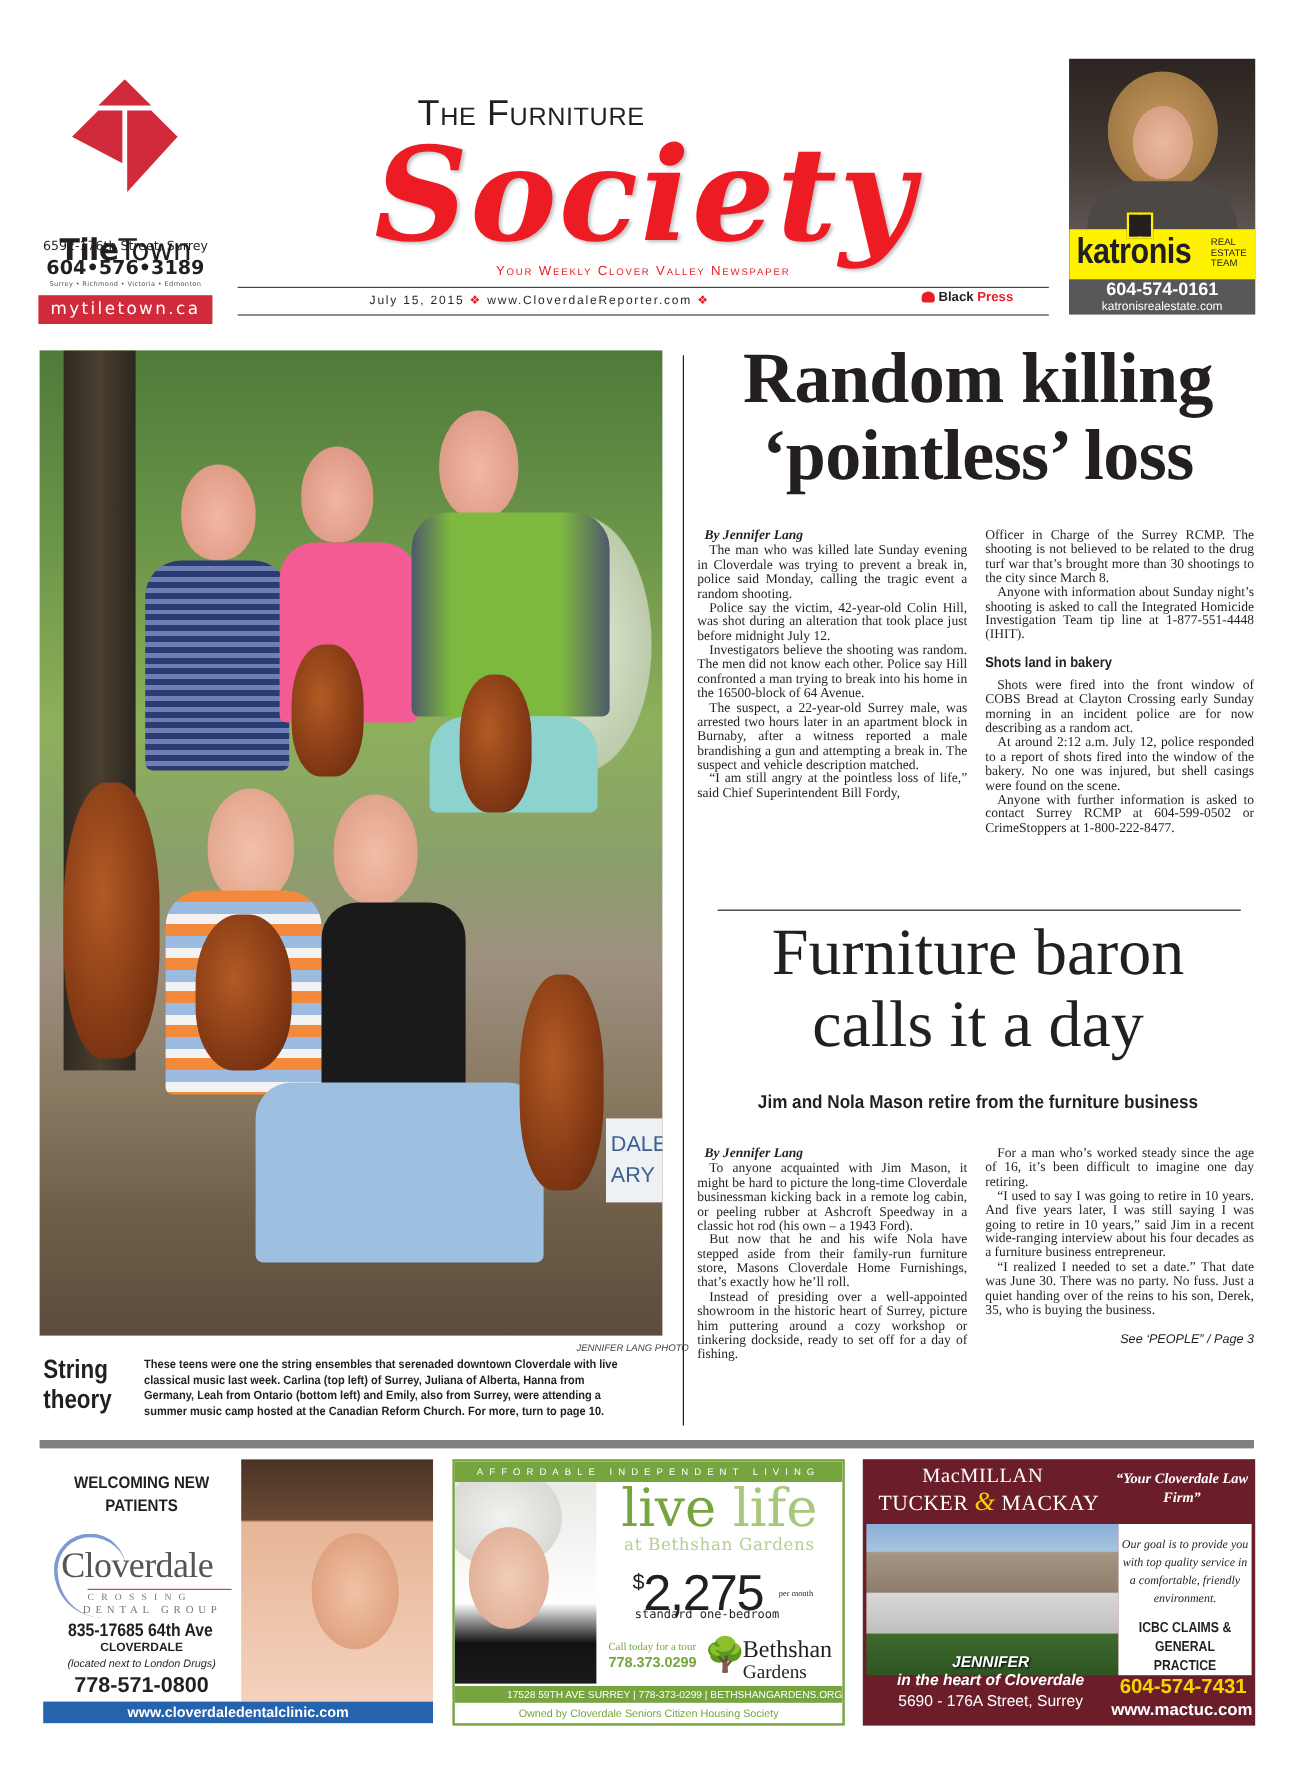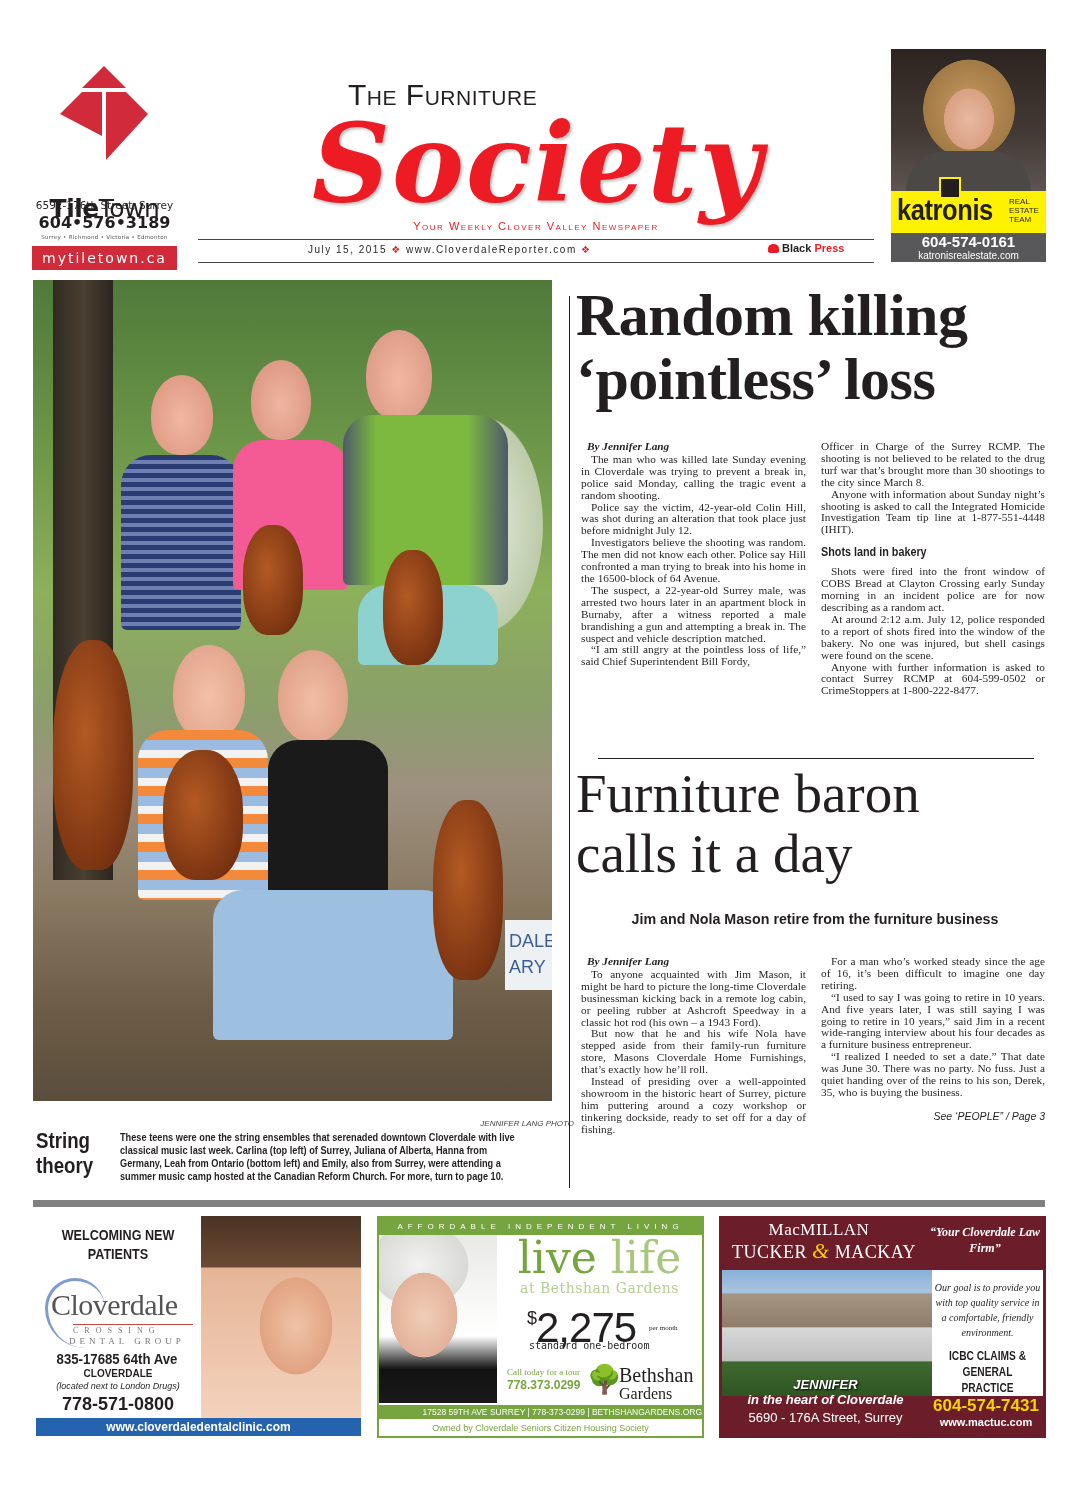--- a/index.html
+++ b/index.html
@@ -38,38 +38,38 @@
   #katronis .yellow { position: absolute; left: 0; top: 142px; width: 155px; height: 42px; background: #fff200; }
   #katronis .squares { position: absolute; left: 48px; top: 128px; width: 22px; height: 22px; border: 2px solid #fff200; background: #231f20; display: grid; grid-template-columns: 1fr 1fr; gap: 2px; }
   #katronis .squares i { background: #231f20; }
   #katronis .kname { position: absolute; left: 6px; top: 143px; font-family: "Liberation Sans", sans-serif; font-weight: bold; font-size: 30px; line-height: 36px; color: #231f20; letter-spacing: -0.5px; transform: scaleX(0.85); transform-origin: left; }
   #katronis .ktag { position: absolute; left: 118px; top: 148px; font-family: "Liberation Sans", sans-serif; font-size: 8px; line-height: 9px; color: #231f20; }
   #katronis .grey { position: absolute; left: 0; top: 184px; width: 155px; height: 29px; background: #58585a; color: #fff; text-align: center; }
   #katronis .kphone { font-family: "Liberation Sans", sans-serif; font-weight: bold; font-size: 15px; line-height: 16px; margin-top: 1px; }
   #katronis .kweb { font-family: "Liberation Sans", sans-serif; font-size: 10px; line-height: 11px; }
 
   
-  #photo { left: 33px; top: 280px; width: 519px; height: 821px; overflow: hidden; background: linear-gradient(180deg, #4f7a3a 0%, #6c9648 20%, #8db05b 38%, #8a9f6a 52%, #9e9080 62%, #8a7a62 75%, #6e5e48 88%, #5b4d3c 100%); }
+  #photo { left: 33px; top: 292px; width: 519px; height: 821px; overflow: hidden; background: linear-gradient(180deg, #4f7a3a 0%, #6c9648 20%, #8db05b 38%, #8a9f6a 52%, #9e9080 62%, #8a7a62 75%, #6e5e48 88%, #5b4d3c 100%); }
   #photo .tree { position: absolute; left: 20px; top: 0; width: 60px; height: 600px; background: linear-gradient(90deg, #2f2a22, #4a3f30 50%, #2b261f); }
   #photo .sky { position: absolute; left: 380px; top: 120px; width: 140px; height: 250px; background: radial-gradient(ellipse at center, #e6eadb 0%, #bccbaa 60%, transparent 61%); }
   #photo .sign { position: absolute; left: 472px; top: 640px; width: 50px; height: 70px; background: #eef1f4; color: #3d5f8f; font-family: "Liberation Sans", sans-serif; font-size: 18px; line-height: 26px; padding: 8px 0 0 4px; }
   .girl { position: absolute; border-radius: 50% 50% 45% 45%; }
   .shirt { position: absolute; border-radius: 30px 30px 6px 6px; }
   .violin { position: absolute; border-radius: 45% 45% 40% 40%; background: radial-gradient(ellipse at 40% 40%, #b35a24 0%, #7d3512 70%, #5a250c 100%); }
 
   
   #photo-credit { left: 462px; top: 1119px; width: 112px; text-align: right; font-family: "Liberation Sans", sans-serif; font-style: italic; font-size: 8px; color: #444; }
   #cap-title { left: 36px; top: 1128px; width: 80px; font-family: "Liberation Sans", sans-serif; font-weight: bold; font-size: 22px; line-height: 25px; color: #231f20; transform: scaleX(0.85); transform-origin: left; }
   #cap-text { left: 120px; top: 1131px; width: 430px; font-family: "Liberation Sans", sans-serif; font-weight: bold; font-size: 10px; line-height: 13px; color: #231f20; transform: scaleX(0.92); transform-origin: left; }
 
   
   #col-rule { left: 569px; top: 296px; height: 892px; border-left: 1px solid #231f20; }
 
   
-  .headline { position: absolute; font-family: "Liberation Serif", serif; color: #231f20; }
+  .headline { position: absolute; font-family: "Liberation Serif", serif; color: #231f20; text-align: center; }
   #h1 { left: 576px; top: 283px; width: 478px; font-weight: bold; font-size: 60px; line-height: 64px; letter-spacing: -0.5px; }
   #h2 { left: 576px; top: 764px; width: 478px; font-weight: normal; font-size: 55px; line-height: 60px; }
   #h2sub { left: 576px; top: 910px; width: 478px; font-family: "Liberation Sans", sans-serif; font-weight: bold; font-size: 15.5px; color: #231f20; text-align: center; transform: scaleX(0.92); }
   #story-rule { left: 598px; top: 758px; width: 436px; border-top: 1px solid #231f20; }
 
   .col { position: absolute; font-family: "Liberation Serif", serif; font-size: 11.3px; line-height: 11.9px; color: #231f20; text-align: justify; hyphens: auto; }
   .col p { text-indent: 10px; }
   .col .byline { font-style: italic; font-weight: bold; text-indent: 6px; margin-bottom: 1px; }
   .col h4 { font-family: "Liberation Sans", sans-serif; font-weight: bold; font-size: 12px; line-height: 15px; margin: 9px 0 6px 0; transform: scaleX(0.9); transform-origin: left; }
   #c1 { left: 581px; top: 441px; width: 225px; }
@@ -120,21 +120,21 @@
   #ad-law .tm .amp { color: #f6d200; font-size: 22px; font-style: italic; }
   #ad-law .slogan { position: absolute; left: 207px; top: 8px; width: 118px; text-align: center; font-family: "Liberation Serif", serif; font-style: italic; font-weight: bold; font-size: 12px; line-height: 16px; color: #fff; }
   #ad-law .house { position: absolute; left: 3px; top: 54px; width: 210px; height: 126px; background: linear-gradient(180deg, #8ab0d8 0%, #a8c4e0 18%, #a59583 19%, #8e7d6a 45%, #d8d8d8 46%, #bfbfbf 72%, #3e6a2e 73%, #2e5522 100%); }
   #ad-law .whitebox { position: absolute; left: 213px; top: 54px; width: 111px; height: 126px; background: #fff; text-align: center; }
   #ad-law .goal { margin-top: 10px; font-family: "Liberation Serif", serif; font-style: italic; font-size: 10px; line-height: 15px; color: #231f20; }
   #ad-law .icbc { margin-top: 8px; font-family: "Liberation Sans", sans-serif; font-weight: bold; font-size: 12px; line-height: 16px; color: #231f20; transform: scaleX(0.85); }
   #ad-law .located { position: absolute; left: 0; top: 162px; width: 213px; text-align: center; font-family: "Liberation Sans", sans-serif; font-style: italic; font-weight: bold; font-size: 13px; line-height: 14px; color: #fff; text-shadow: 1px 1px 2px #000; }
   #ad-law .heart { position: absolute; left: 0; top: 176px; width: 213px; text-align: center; font-family: "Liberation Sans", sans-serif; font-style: italic; font-weight: bold; font-size: 13px; color: #fff; }
   #ad-law .laddr { position: absolute; left: 0; top: 194px; width: 213px; text-align: center; font-family: "Liberation Sans", sans-serif; font-size: 13px; color: #fff; }
   #ad-law .lphone { position: absolute; left: 207px; top: 180px; width: 120px; text-align: center; font-family: "Liberation Sans", sans-serif; font-weight: bold; font-size: 17px; color: #f6d200; }
-  #ad-law .lweb { position: absolute; left: 207px; top: 200px; width: 120px; text-align: center; font-family: "Liberation Sans", sans-serif; font-weight: bold; font-size: 11px; color: #fff; }
+  #ad-law .lweb { position: absolute; left: 207px; top: 200px; width: 120px; text-align: left; font-family: "Liberation Sans", sans-serif; font-weight: bold; font-size: 14px; color: #fff; }
 </style>
 </head>
 <body>
 
 <div id="tiletown" class="abs">
   <svg class="logo" viewBox="0 0 100 100">
     <polygon points="50,0 72,22 28,22" fill="#d12a3a"></polygon>
     <polygon points="6,48 28,26 48,26 48,70" fill="#d12a3a"></polygon>
     <polygon points="52,26 72,26 94,48 52,94" fill="#d12a3a"></polygon>
   </svg>

